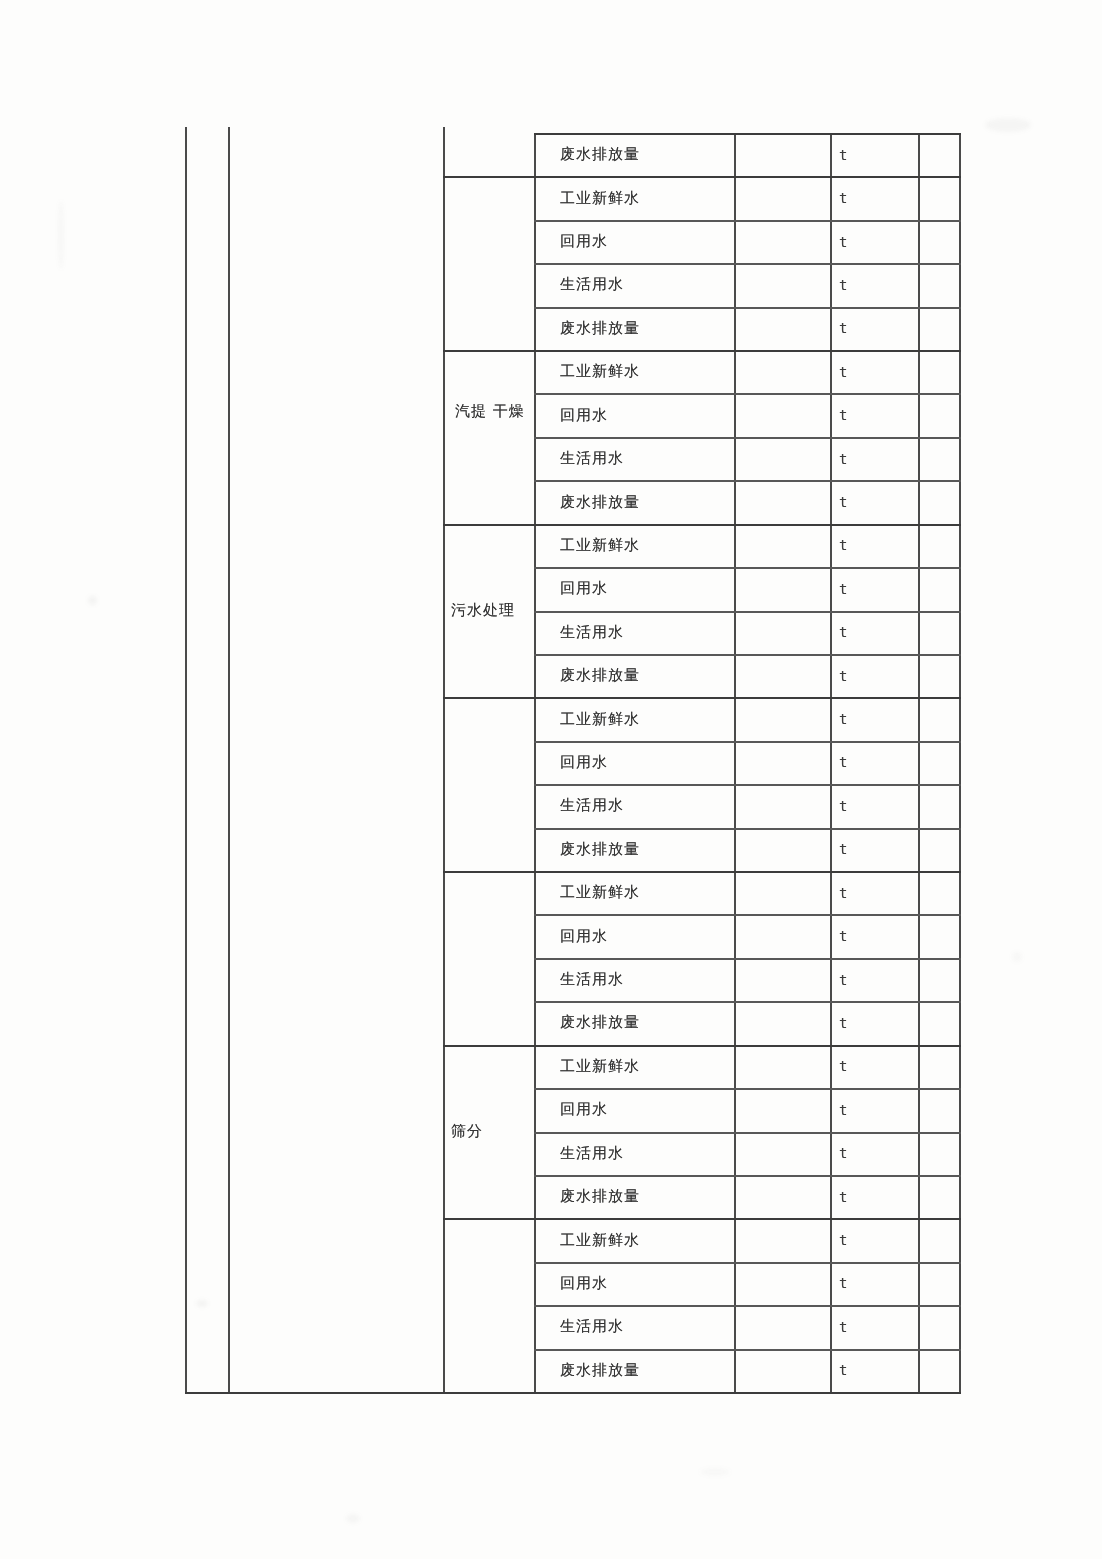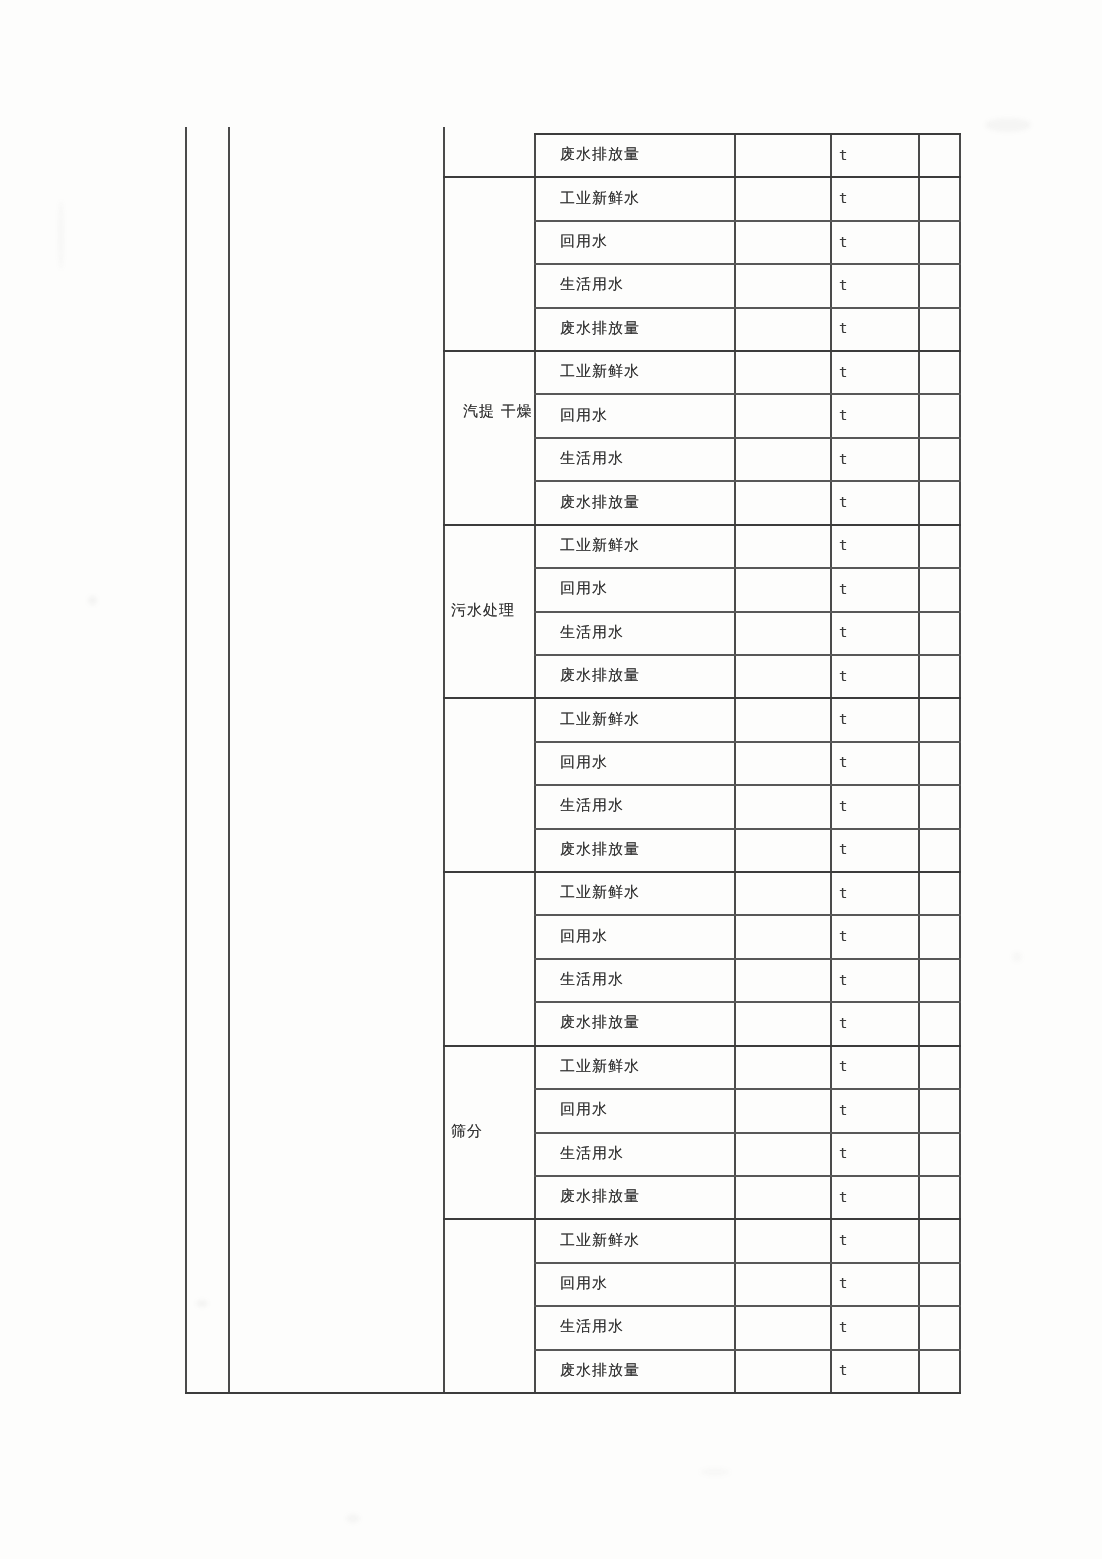--- a/index.html
+++ b/index.html
@@ -77,21 +77,21 @@
       <div class="hline row" style="left: 349px; top: 136.241px; width: 427px; height: 2px;"></div>
       <div class="cell item" style="left: 351px; top: 136.241px; width: 198px; height: 43.4138px;">生活用水</div>
       <div class="cell" style="left: 551px; top: 136.241px; width: 94px; height: 43.4138px;"></div>
       <div class="cell unit" style="left: 647px; top: 136.241px; width: 86px; height: 43.4138px;">t</div>
       <div class="cell" style="left: 735px; top: 136.241px; width: 41px; height: 43.4138px;"></div>
       <div class="hline row" style="left: 349px; top: 179.655px; width: 427px; height: 2px;"></div>
       <div class="cell item" style="left: 351px; top: 179.655px; width: 198px; height: 43.4138px;">废水排放量</div>
       <div class="cell" style="left: 551px; top: 179.655px; width: 94px; height: 43.4138px;"></div>
       <div class="cell unit" style="left: 647px; top: 179.655px; width: 86px; height: 43.4138px;">t</div>
       <div class="cell" style="left: 735px; top: 179.655px; width: 41px; height: 43.4138px;"></div>
-      <div class="cell process" style="left: 272px; top: 223.069px; width: 89px; height: 123px;">汽提 干燥</div>
+      <div class="cell process" style="left: 264px; top: 223.069px; width: 89px; height: 123px;">汽提 干燥</div>
       <div class="hline group" style="left: 258px; top: 396.724px; width: 518px; height: 2px;"></div>
       <div class="cell item" style="left: 351px; top: 223.069px; width: 198px; height: 43.4138px;">工业新鲜水</div>
       <div class="cell" style="left: 551px; top: 223.069px; width: 94px; height: 43.4138px;"></div>
       <div class="cell unit" style="left: 647px; top: 223.069px; width: 86px; height: 43.4138px;">t</div>
       <div class="cell" style="left: 735px; top: 223.069px; width: 41px; height: 43.4138px;"></div>
       <div class="hline row" style="left: 349px; top: 266.483px; width: 427px; height: 2px;"></div>
       <div class="cell item" style="left: 351px; top: 266.483px; width: 198px; height: 43.4138px;">回用水</div>
       <div class="cell" style="left: 551px; top: 266.483px; width: 94px; height: 43.4138px;"></div>
       <div class="cell unit" style="left: 647px; top: 266.483px; width: 86px; height: 43.4138px;">t</div>
       <div class="cell" style="left: 735px; top: 266.483px; width: 41px; height: 43.4138px;"></div>

